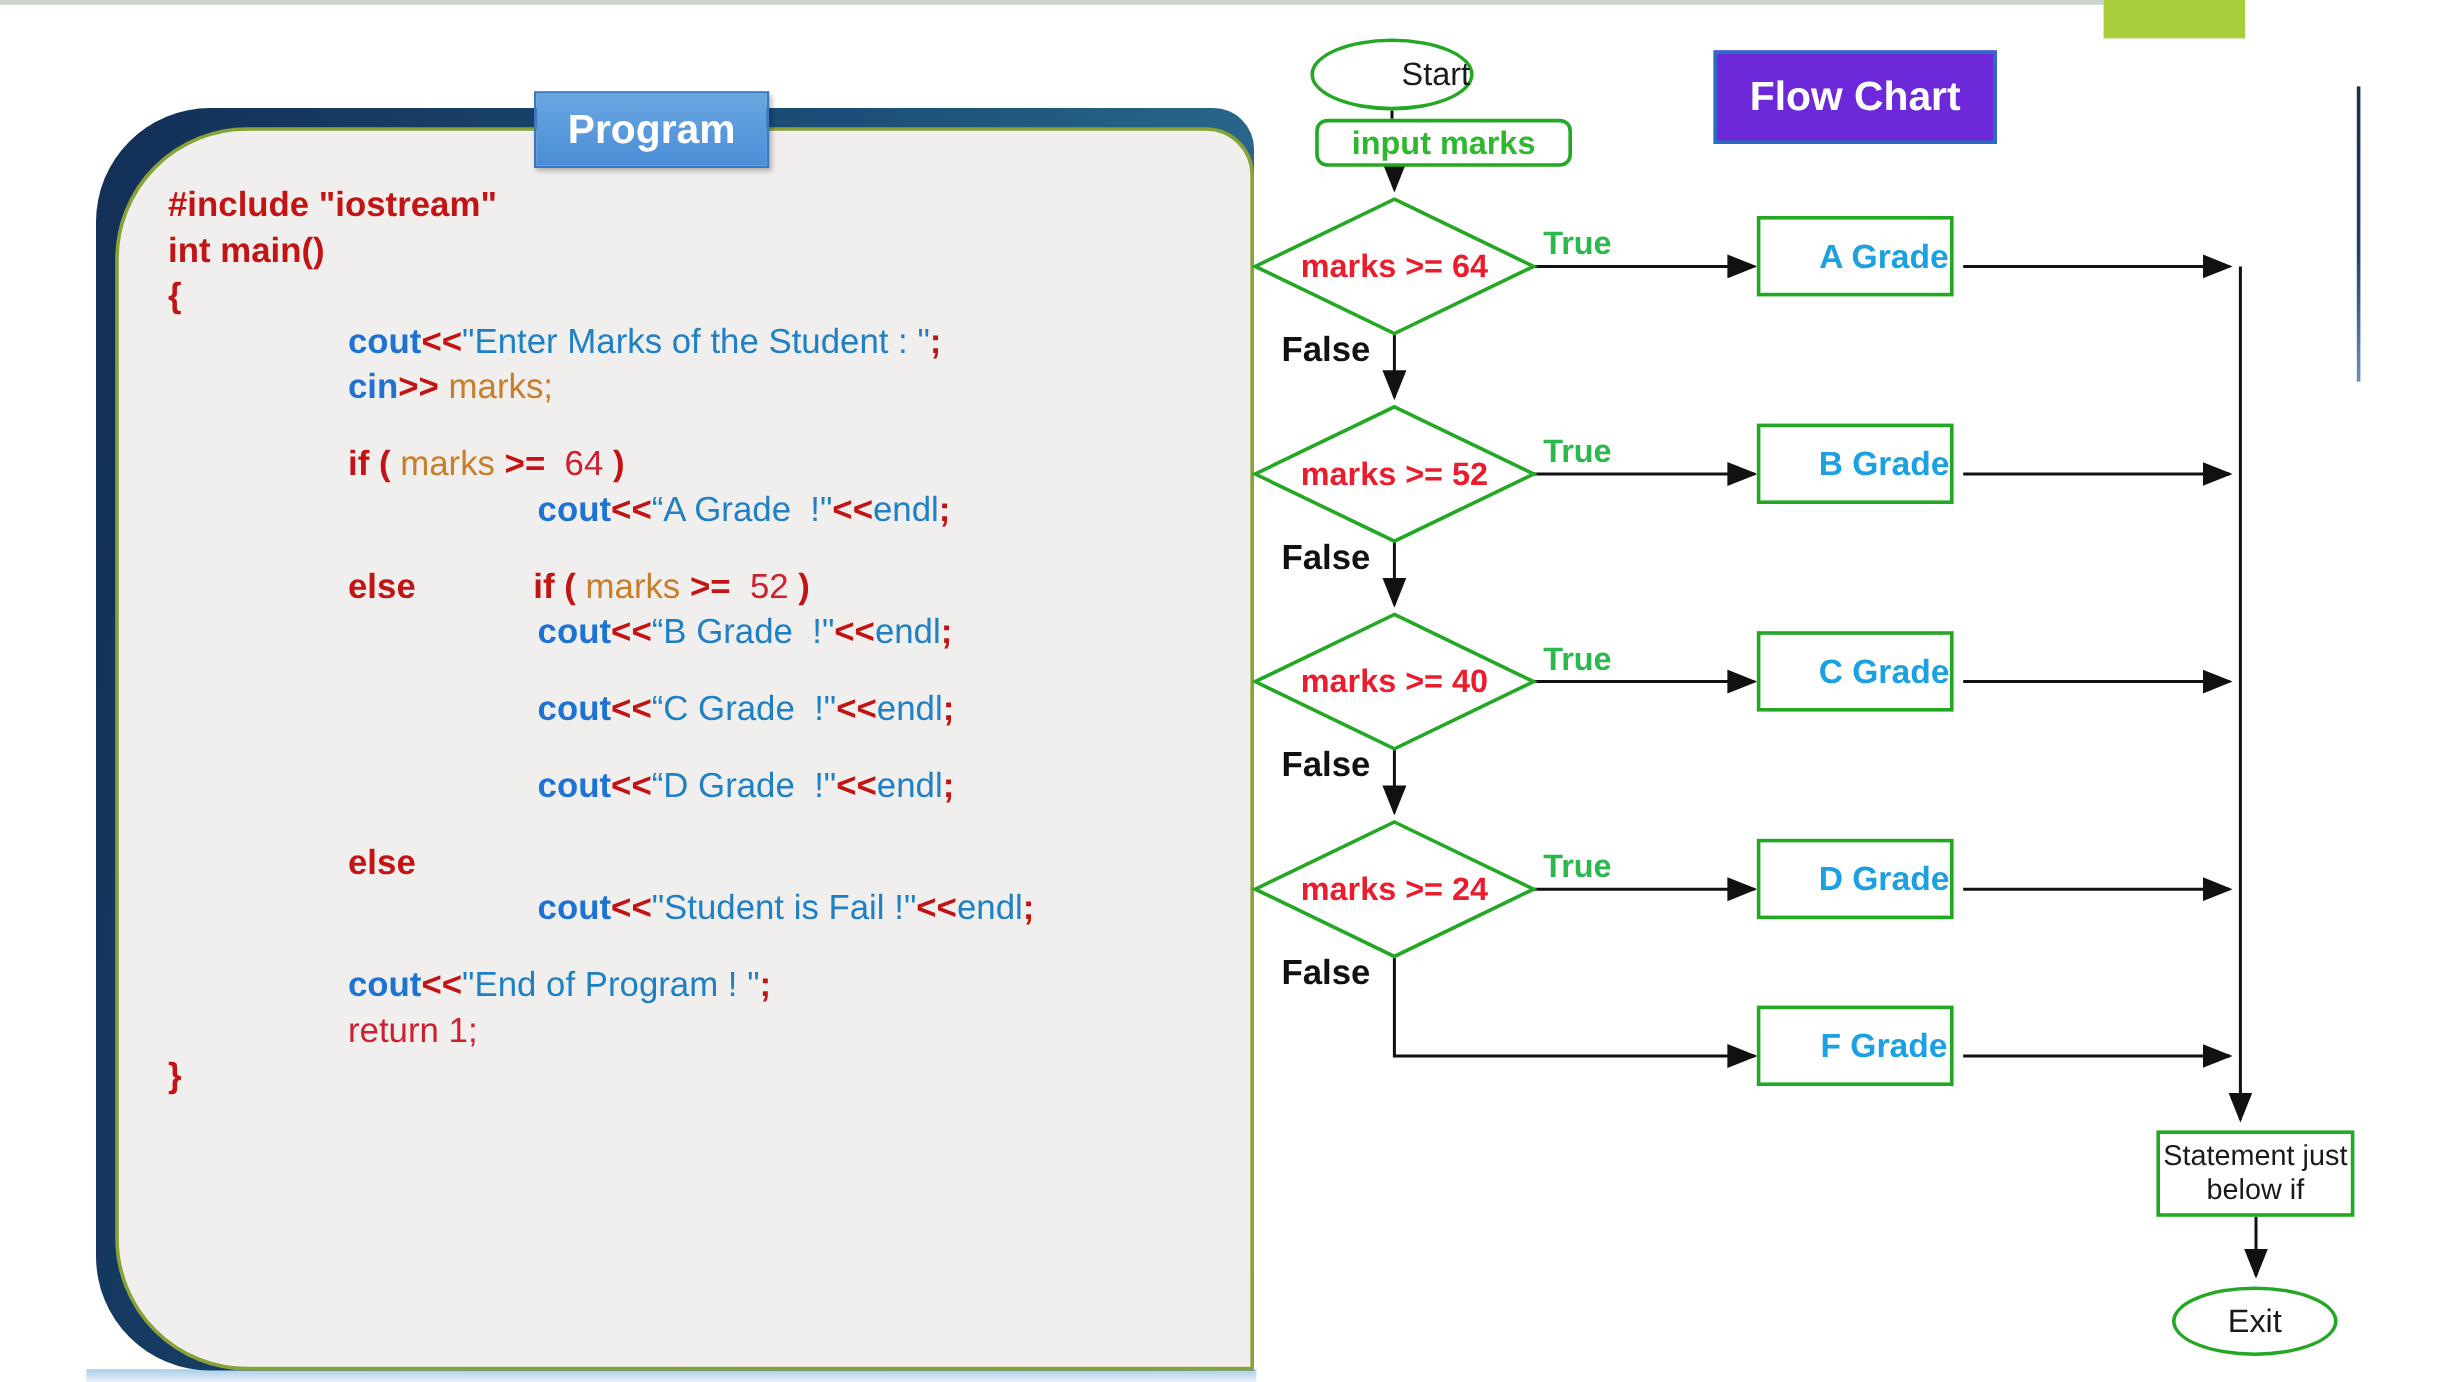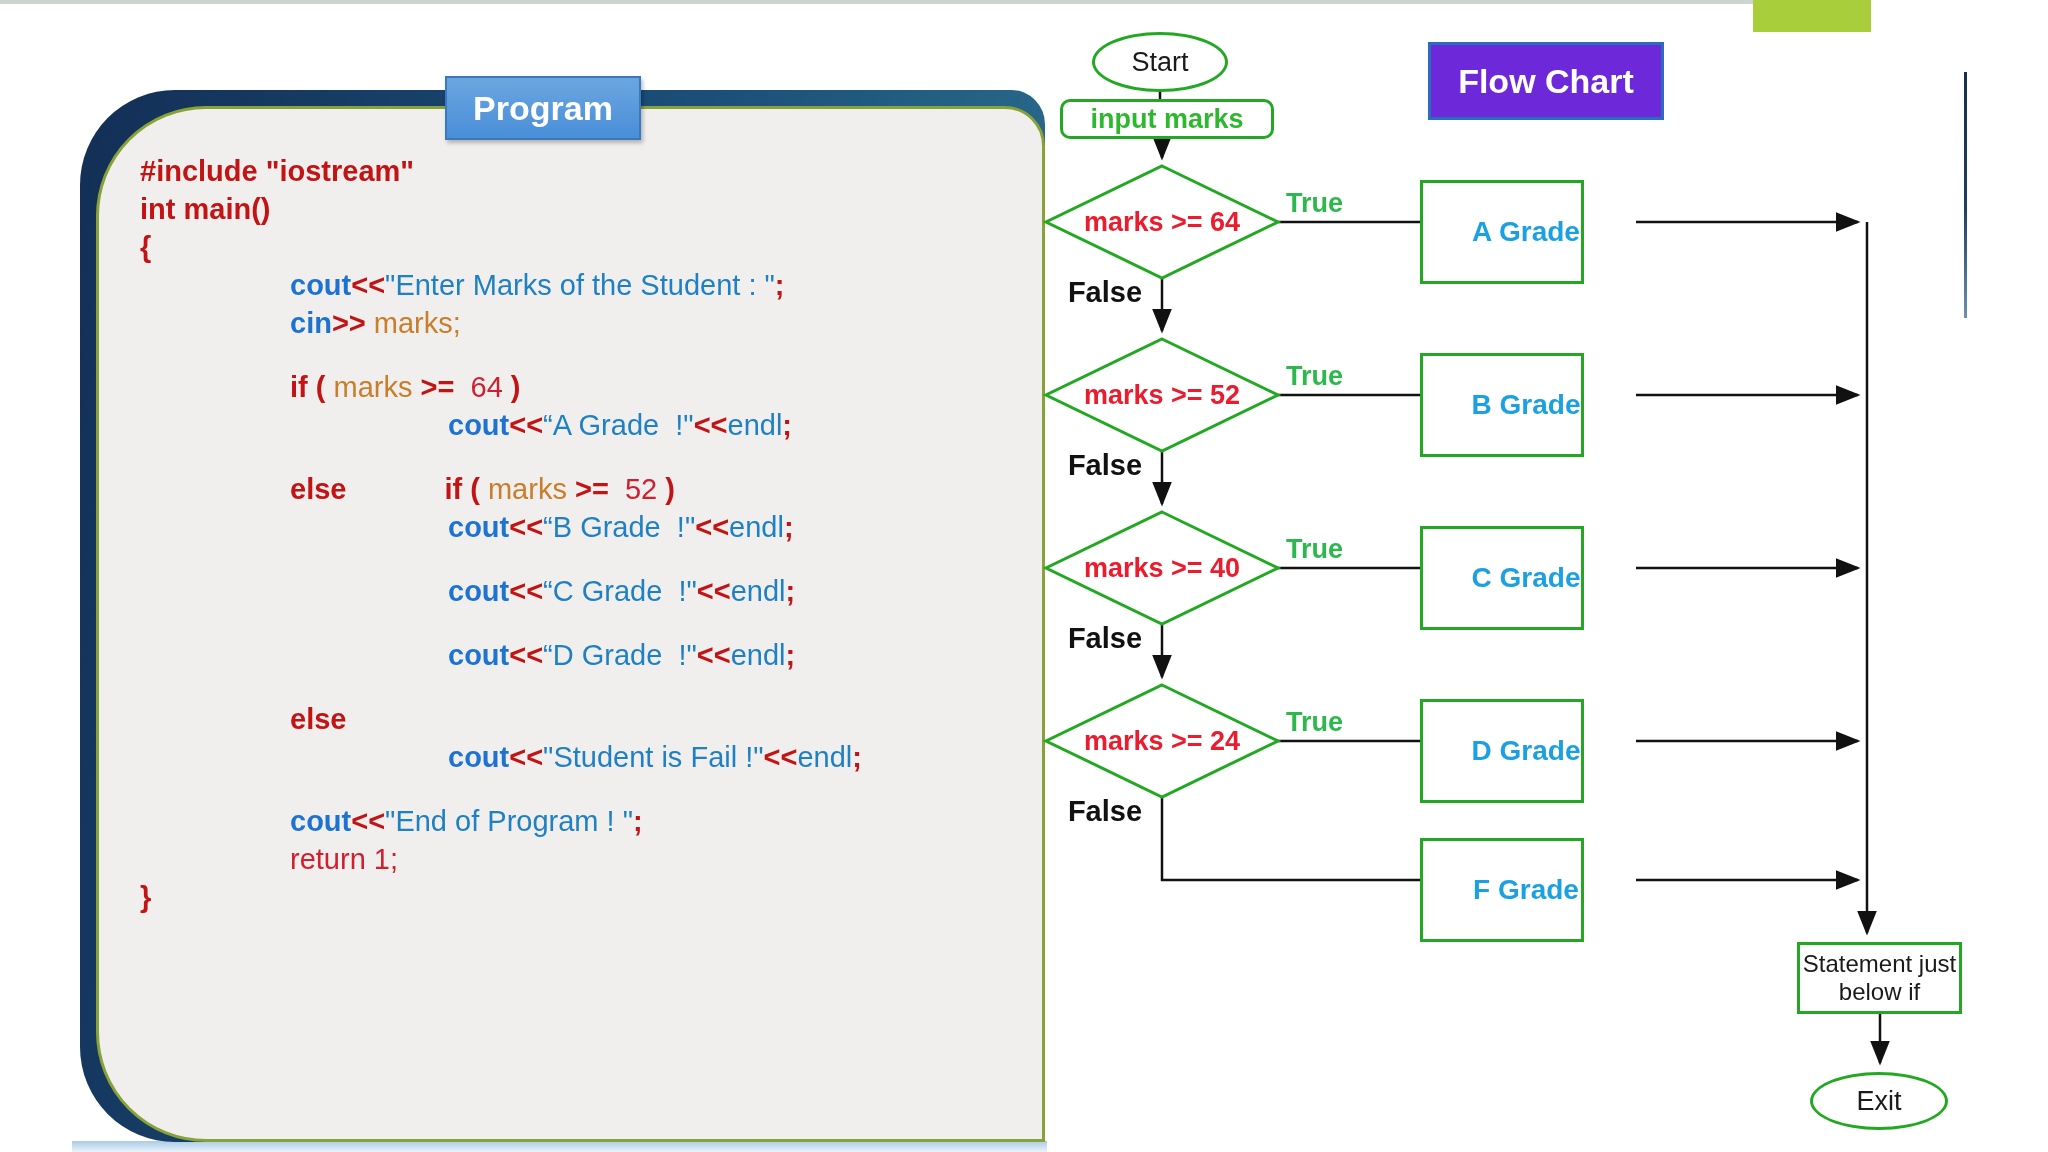--- a/index.html
+++ b/index.html
@@ -43,28 +43,28 @@
   .tok-v{color:#c87e2a;}
   .tok-n{color:#cf2030;}
   .tok-r{color:#cf2030;}
   .tok-gap{display:inline-block;width:98px;}
 
   
   .fc-svg{position:absolute;left:0;top:0;width:2048px;height:1152px;}
   .node{position:absolute;display:flex;align-items:center;justify-content:center;
         box-sizing:border-box;background:#ffffff;}
   .ellipse{border:3px solid #22a822;border-radius:50%;color:#1a1a1a;font-size:27px;}
-  .start-node{left:1092px;top:32px;width:136px;height:60px;}
+  .start-node{left:1092px;top:32px;width:136px;height:60px;justify-content:flex-end;}
   .exit-node{left:1810px;top:1072px;width:138px;height:58px;}
-  .input-node{left:1060px;top:99px;width:214px;height:40px;border:3px solid #22a822;
+  .input-node{left:1096px;top:99px;width:214px;height:40px;border:3px solid #22a822;
               border-radius:10px;color:#2eb82e;font-weight:bold;font-size:27px;}
   .diamond-label{position:absolute;width:230px;height:40px;left:1047px;display:flex;
                  align-items:center;justify-content:center;color:#ea1c2d;
                  font-weight:bold;font-size:27px;}
-  .grade-box{position:absolute;left:1420px;width:164px;height:104px;box-sizing:border-box;
+  .grade-box{position:absolute;left:1464px;width:164px;height:67px;box-sizing:border-box;
              border:3px solid #22a822;background:#fff;display:flex;align-items:center;
              justify-content:center;color:#1ba0e1;font-weight:bold;font-size:28px;padding-left:48px;}
   .true-label{position:absolute;left:1286px;color:#2db84d;font-weight:bold;font-size:27px;}
   .false-label{position:absolute;left:1055px;width:100px;text-align:center;color:#111;
                font-weight:bold;font-size:29px;}
   .statement-node{left:1797px;top:942px;width:165px;height:72px;border:3px solid #22a822;
                   flex-direction:column;color:#1a1a1a;font-size:24px;line-height:28px;}
 </style>
 </head>
 <body>

